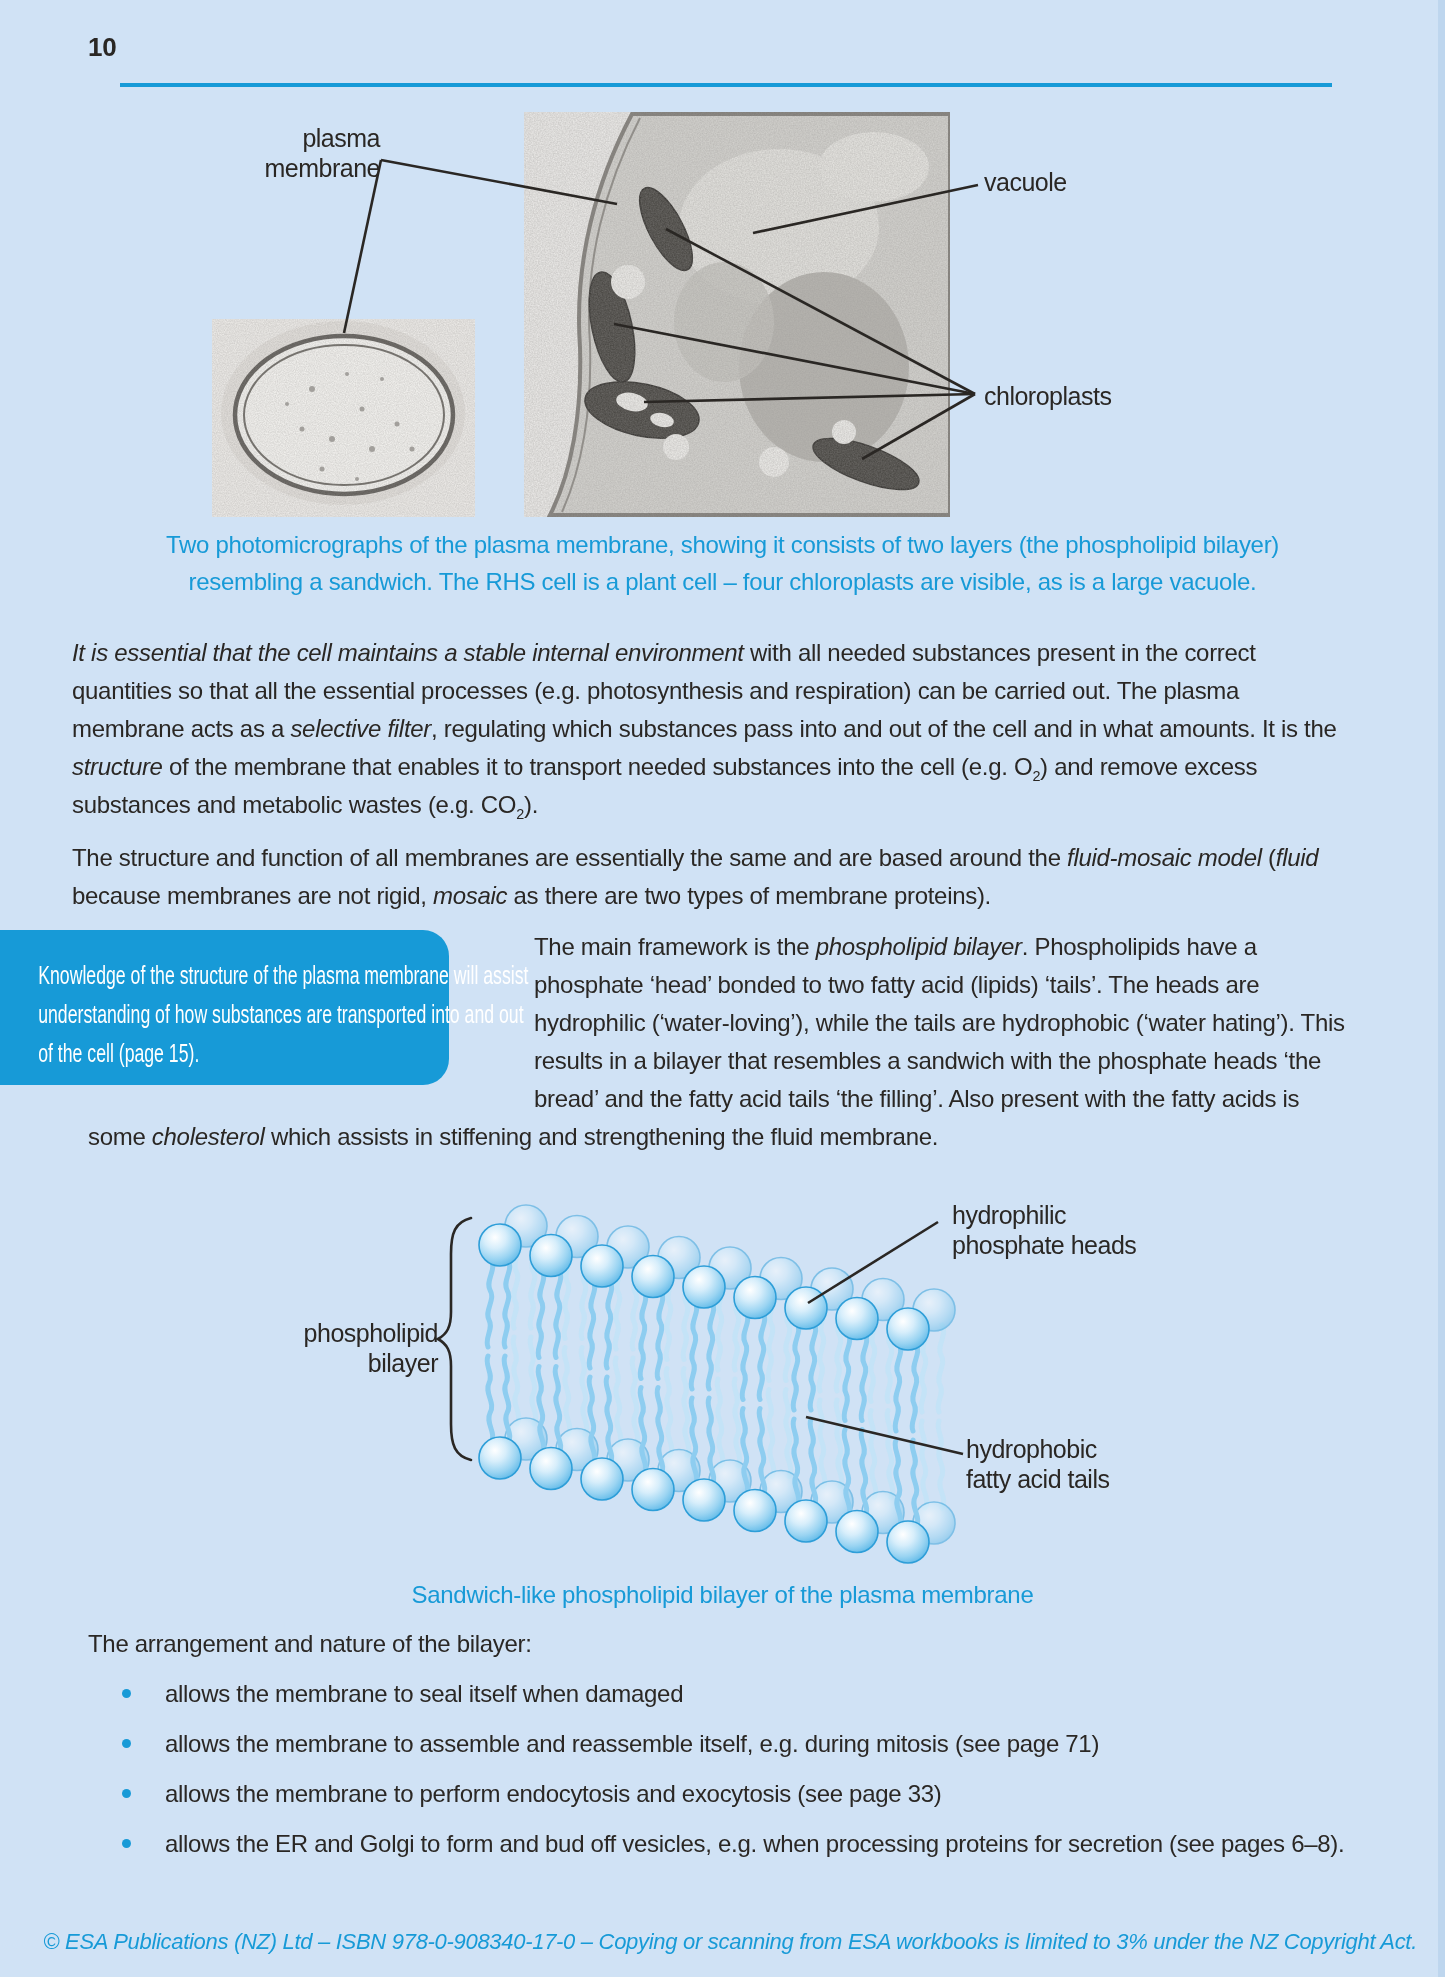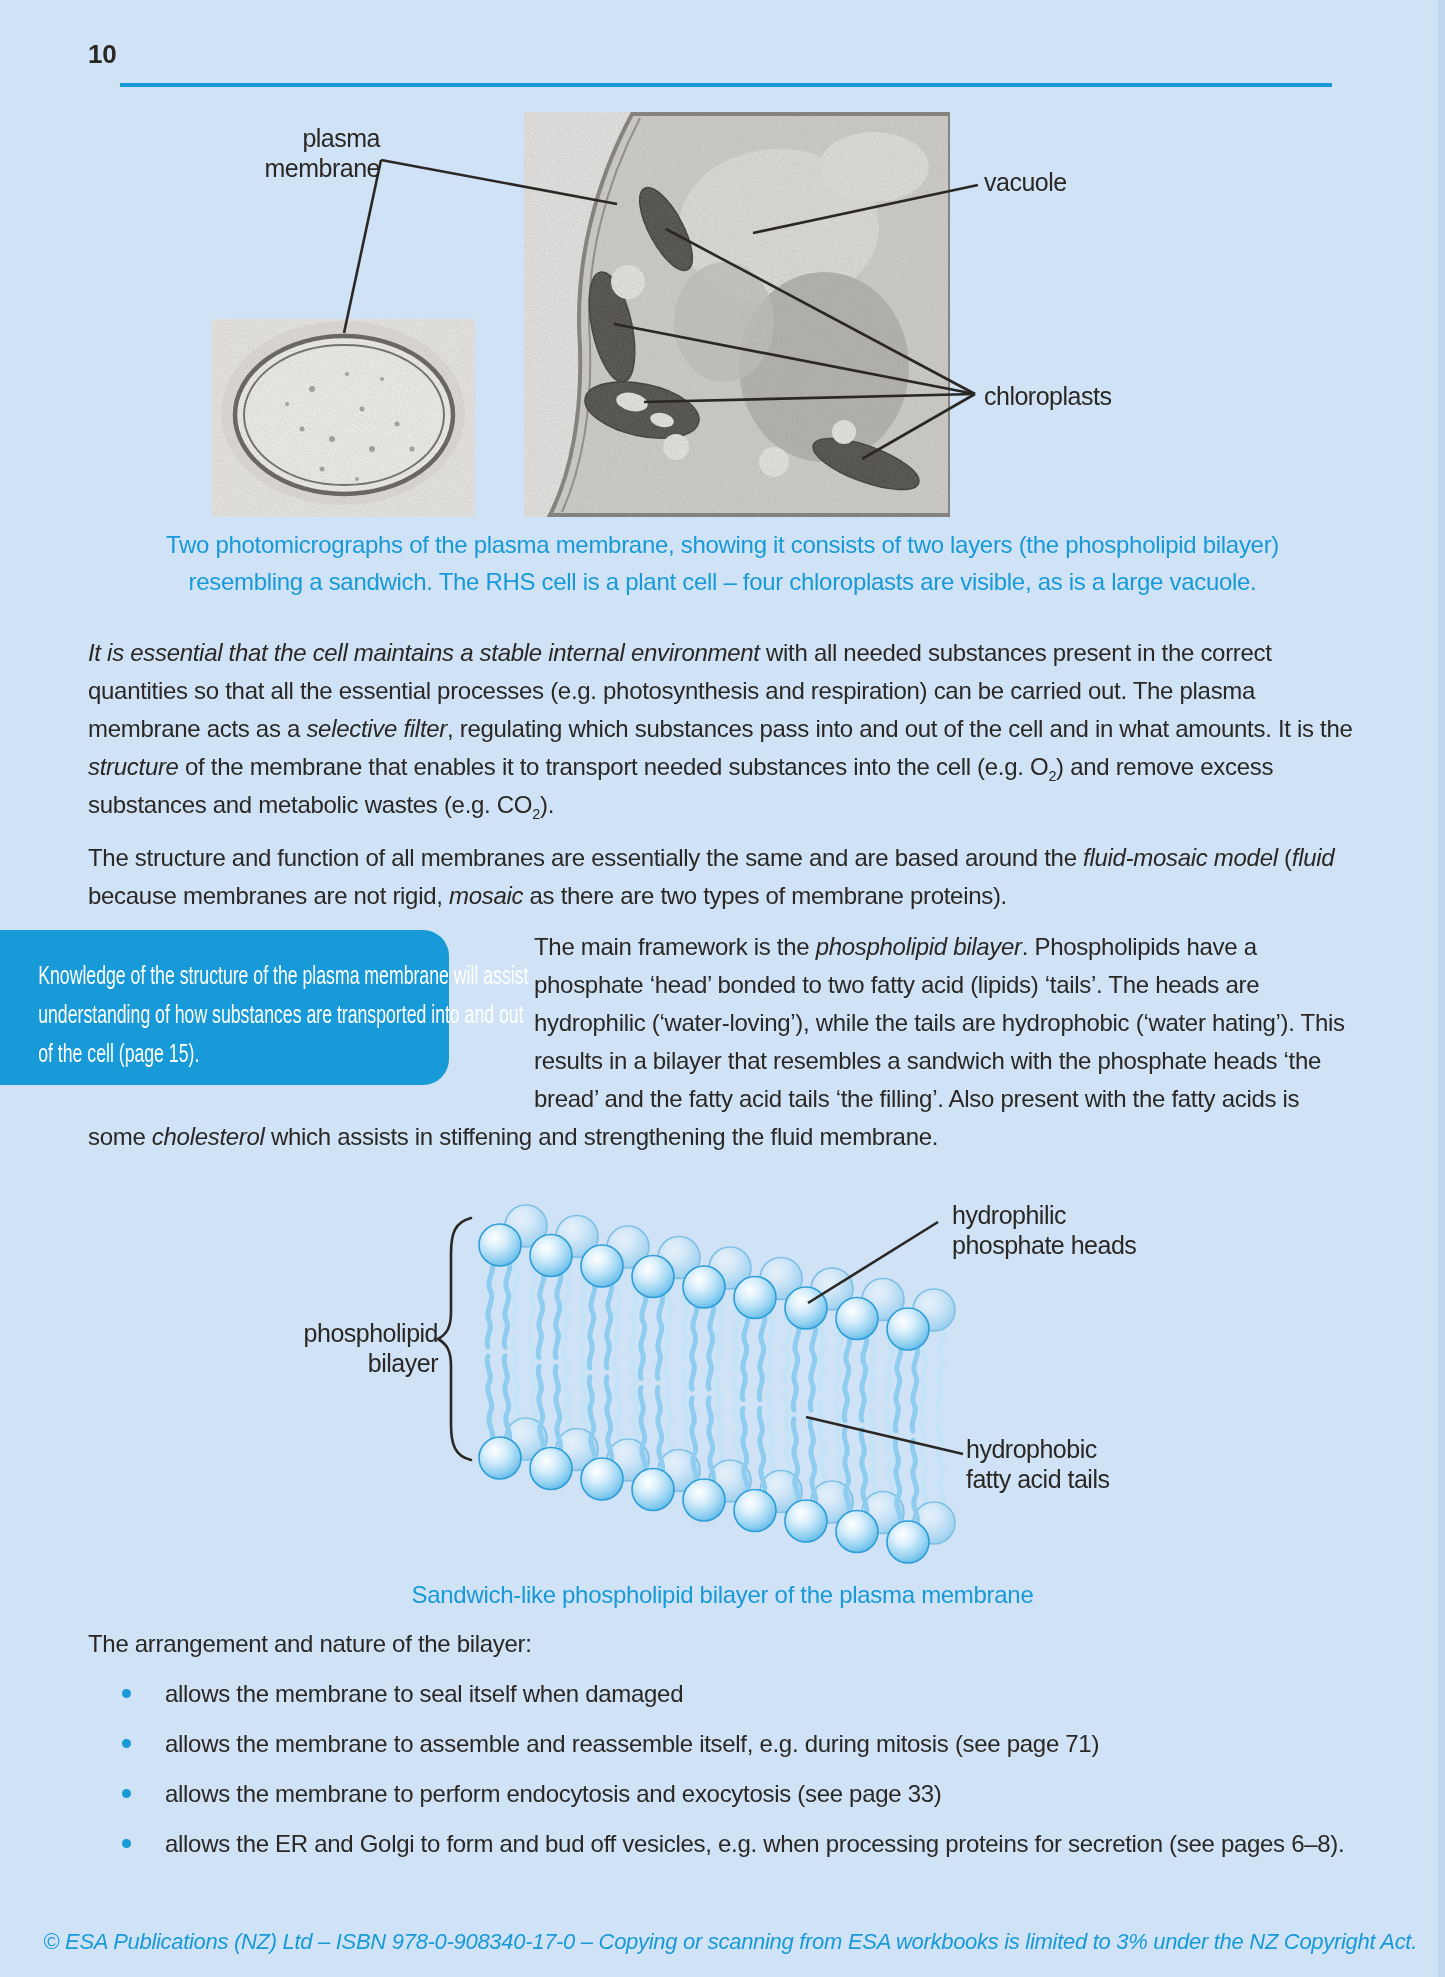--- a/index.html
+++ b/index.html
@@ -7,21 +7,21 @@
   body{background:#9fb6cc;}
   .page{
     position:relative; width:1445px; height:1977px; margin:0 auto;
     background:var(--bg); overflow:hidden;
     font-family:"Liberation Sans","DejaVu Sans",sans-serif;
     color:var(--ink); letter-spacing:-0.3px;
   }
   .page-edge{position:absolute; right:0; top:0; width:7px; height:100%; background:#bed6ee;}
 
   
-  .page-header{position:absolute; left:88px; top:39px; display:flex; align-items:center; gap:33px;}
+  .page-header{position:absolute; left:88px; top:32px; display:flex; align-items:center; gap:33px;}
   .page-num{font-size:26px; font-weight:bold;}
   .page-title{font-size:26px; font-weight:bold; margin:0;}
   .header-rule{position:absolute; left:120px; top:83px; width:1212px; height:4px; background:var(--accent);}
 
   
   .fig-micro{position:absolute; left:0; top:95px; width:1445px; height:432px; margin:0;}
   .micro{position:absolute; display:block;}
   .micro-left{left:212px; top:224px;}
   .micro-right{left:524px; top:17px;}
   .fig-overlay{position:absolute; left:0; top:0; width:1445px; height:432px; pointer-events:none;}
@@ -30,21 +30,21 @@
   .lbl-vac{left:984px; top:72px;}
   .lbl-chl{left:984px; top:286px;}
 
   
   .caption{position:absolute; left:0; width:1445px; text-align:center; color:var(--accent); font-size:24px; line-height:37px;}
   .cap1{top:526px;}
   .cap1 .cap-inner{max-width:1205px; margin:0 auto;}
   .cap2{top:1576px;}
 
   
-  .body{position:absolute; left:88px; width:1270px; font-size:24px; line-height:38px; margin:0; color:var(--ink);}
+  .body{position:absolute; left:72px; width:1270px; font-size:24px; line-height:38px; margin:0; color:var(--ink);}
   .p1{top:634px;}
   .p2{top:839px;}
   .p3wrap{position:absolute; left:88px; top:928px; width:1270px;}
   .p3wrap .body{position:static;}
   sub{font-size:60%; line-height:0;}
 
   
   .callout{float:left; width:449px; height:155px; margin:2px 85px 22px -88px;
            background:var(--accent); border-radius:0 26px 26px 0; overflow:visible;}
   .callout-text{width:700px; transform:scaleX(0.707); transform-origin:0 0;

